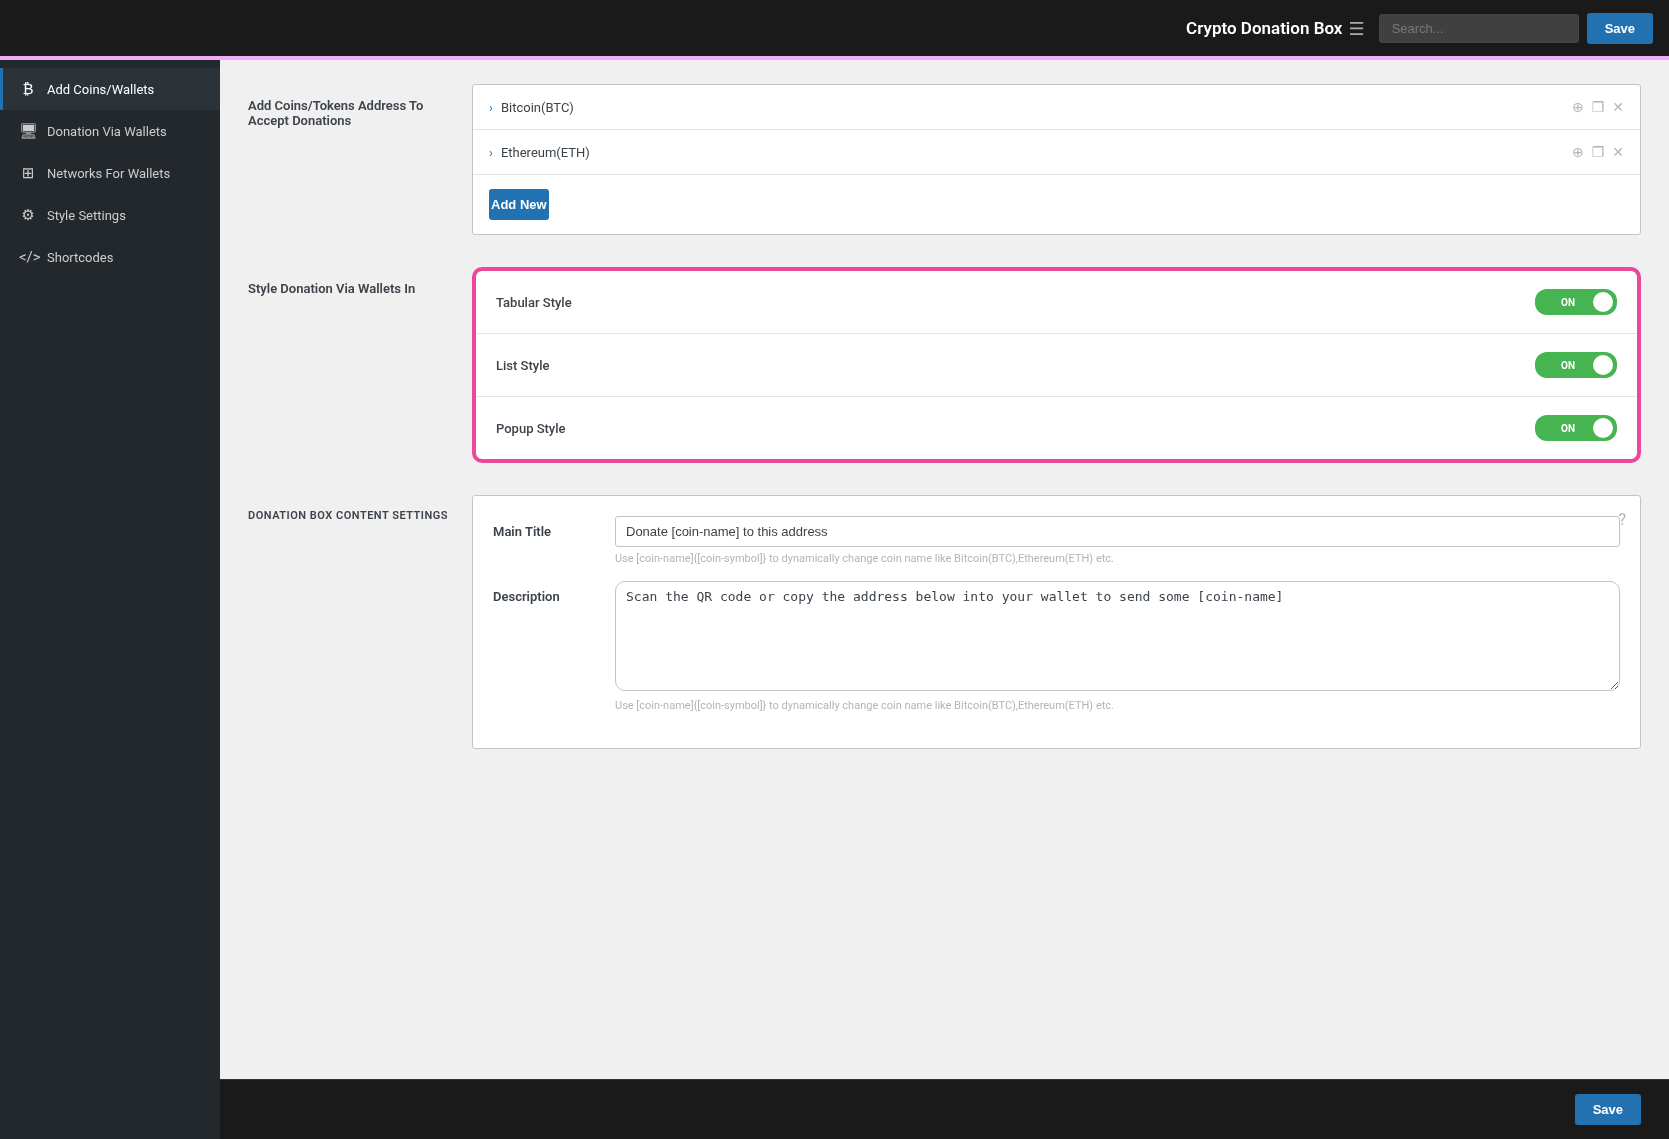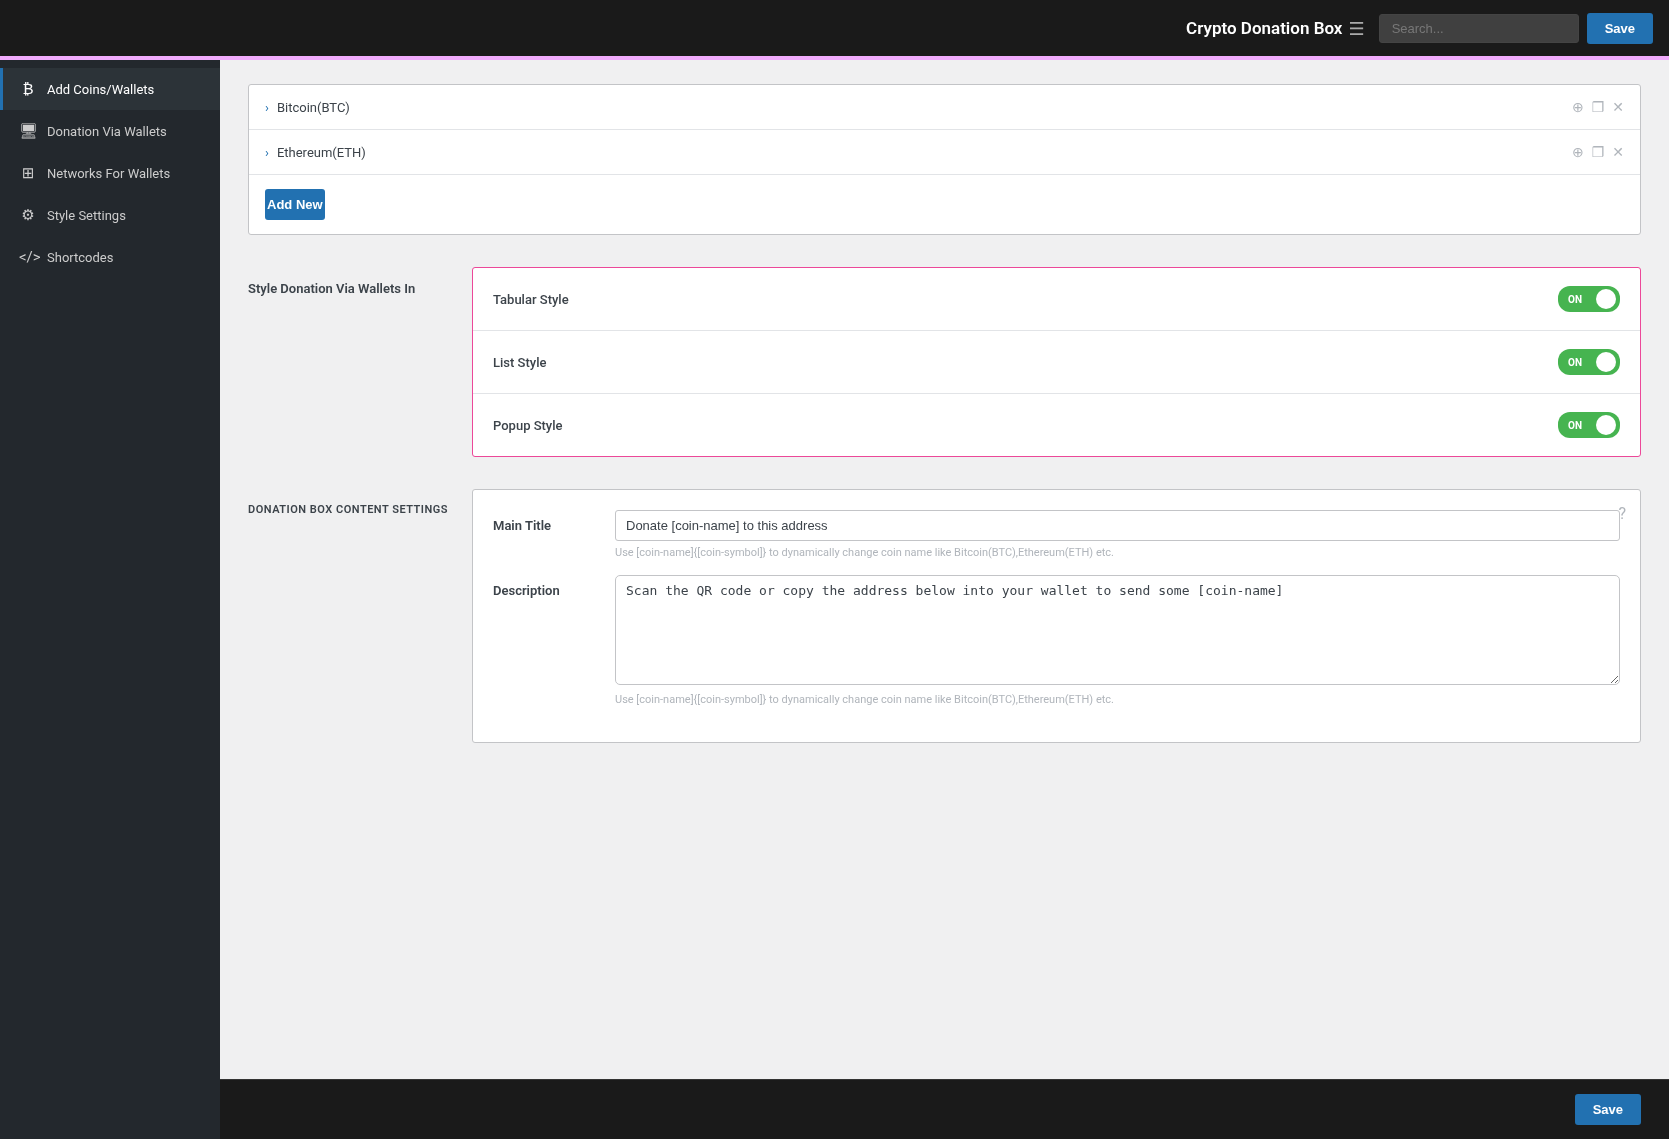--- a/index.html
+++ b/index.html
@@ -171,40 +171,40 @@
       border-radius: 3px;
       cursor: pointer;
       font-size: 13px;
       font-weight: 600;
     }
 
     
     .toggle-section-content {
       flex: 1;
       background: #fff;
-      border: 1px solid #ec4899;
-      border-radius: 3px;
+      border: 4px solid #ec4899;
+      border-radius: 10px;
     }
     .toggle-row {
       display: flex;
       align-items: center;
       justify-content: space-between;
       padding: 18px 20px;
       border-bottom: 1px solid #e2e4e7;
     }
     .toggle-row:last-child { border-bottom: none; }
     .toggle-label { font-size: 13px; color: #3c434a; font-weight: 500; }
     .toggle-switch {
       display: inline-flex;
       align-items: center;
       background: #46b450;
       border-radius: 12px;
-      width: 62px;
+      width: 82px;
       height: 26px;
-      padding: 2px 4px;
+      padding: 2px 20px;
       cursor: pointer;
       position: relative;
     }
     .toggle-on-text {
       font-size: 10px;
       font-weight: 700;
       color: #fff;
       margin-left: 6px;
     }
     .toggle-knob {
@@ -259,21 +259,21 @@
     }
     .field-hint {
       font-size: 11px;
       color: #b0b5bb;
       margin-top: 5px;
     }
     .field-textarea {
       width: 100%;
       padding: 7px 10px;
       border: 1px solid #c3c4c7;
-      border-radius: 5px;
+      border-radius: 10px;
       font-size: 13px;
       color: #3c434a;
       background: #fff;
       resize: vertical;
       min-height: 110px;
     }
 
     
     .footer {
       background: #1a1a1a;
@@ -329,20 +329,24 @@
     <div class="sidebar-item">
       <span class="sidebar-icon">&lt;/&gt;</span>
       <span class="sidebar-label">Shortcodes</span>
     </div>
   </div>
 
   <div style="flex:1; display:flex; flex-direction:column;">
     <div class="main">
 
       <div class="section">
+        <div class="section-label">
+          <span style="white-space:pre-line;">Add Coins/Tokens Address To
+Accept Donations</span>
+        </div>
         <div class="section-content">
 
           <div class="coin-row">
             <div class="coin-row-left">
               <span class="coin-chevron">›</span>
               <span class="coin-name">Bitcoin(BTC)</span>
             </div>
             <div class="coin-row-actions">
               <span class="coin-action-icon">⊕</span>
               <span class="coin-action-icon">❐</span>

